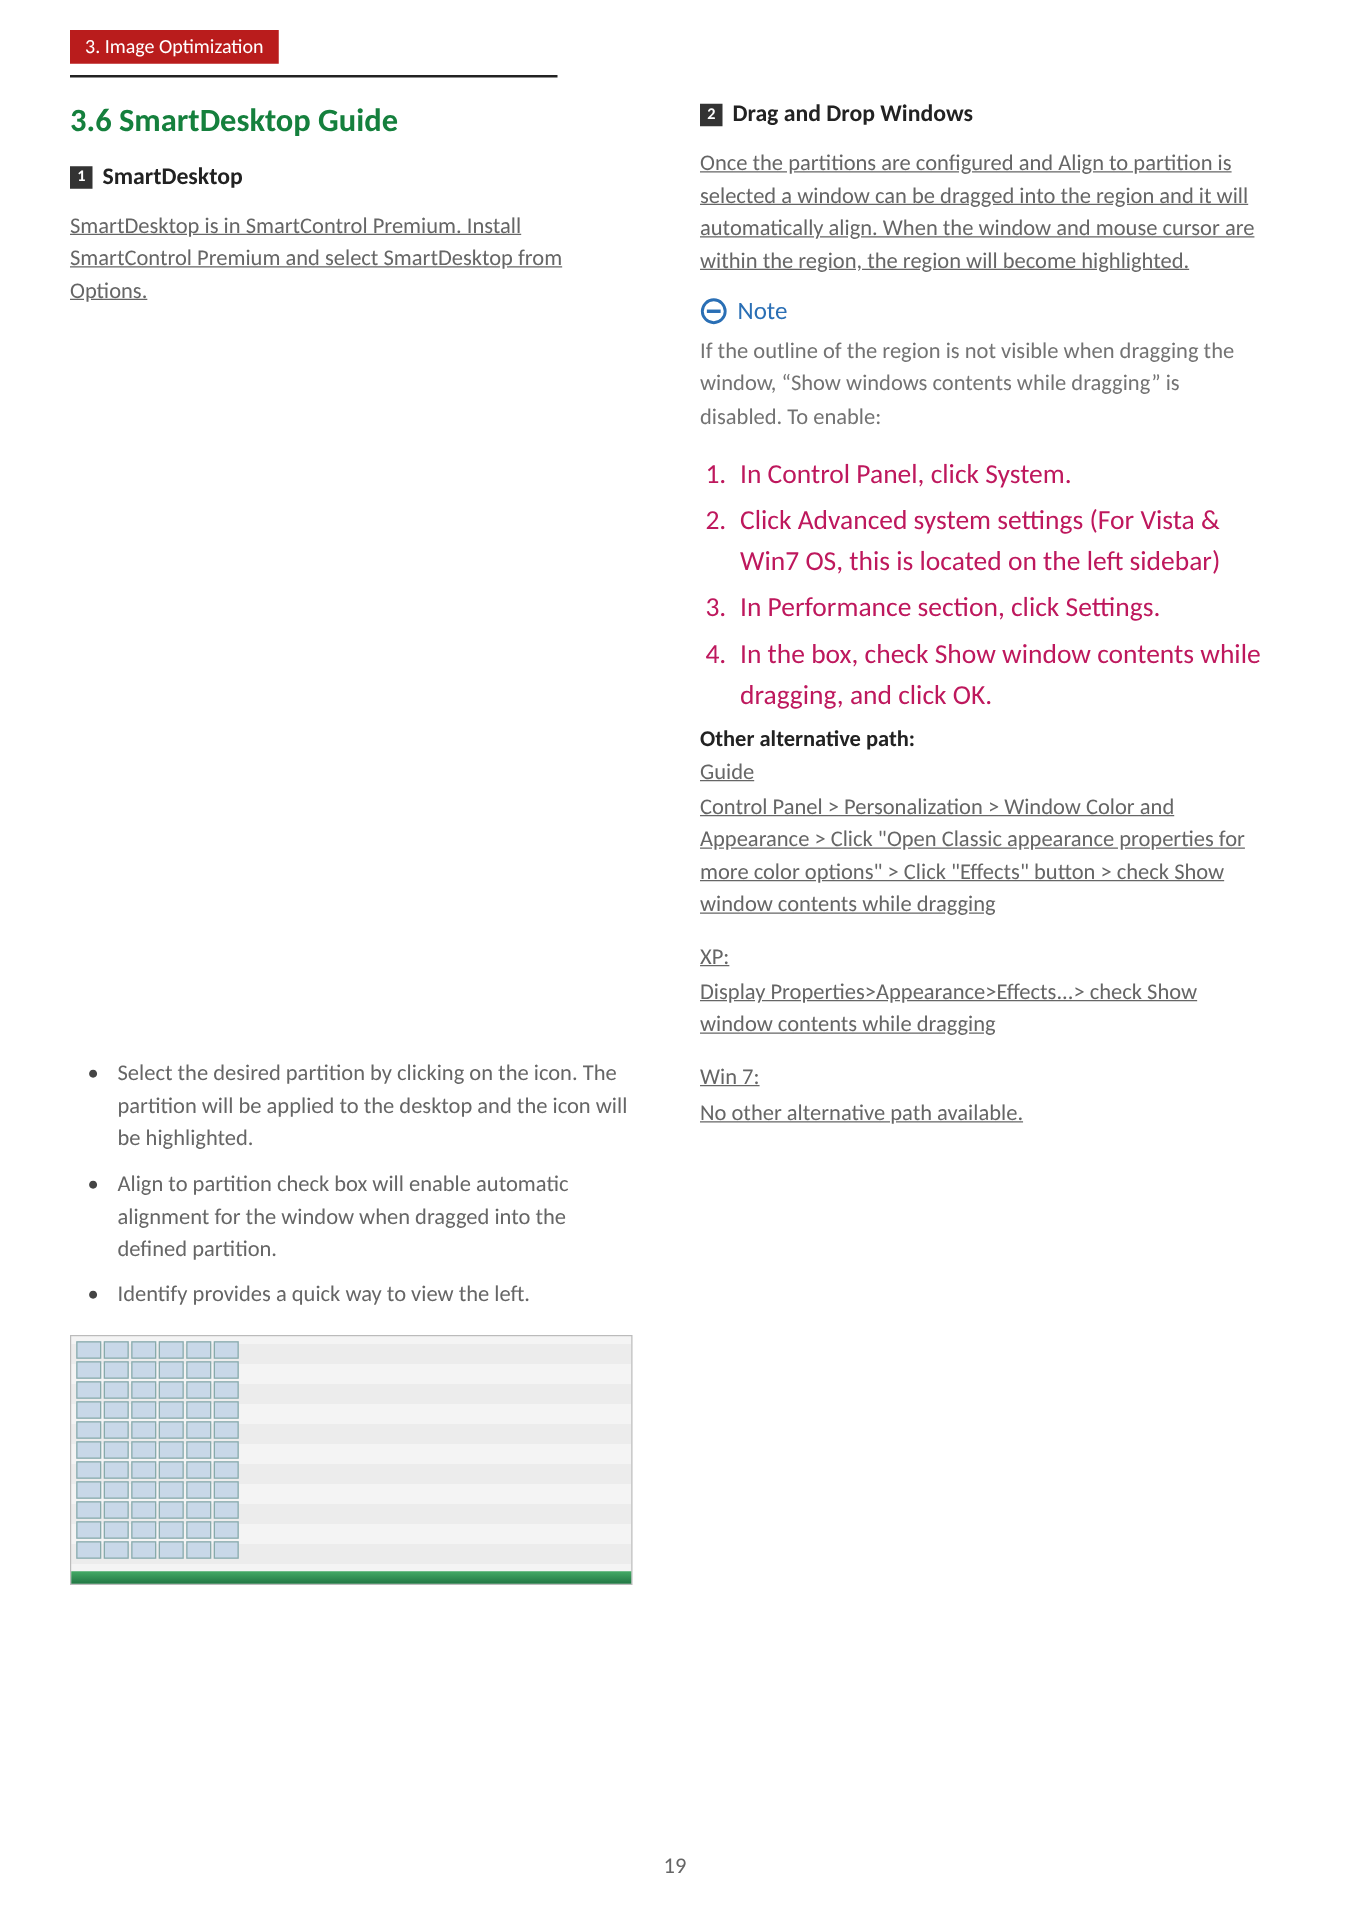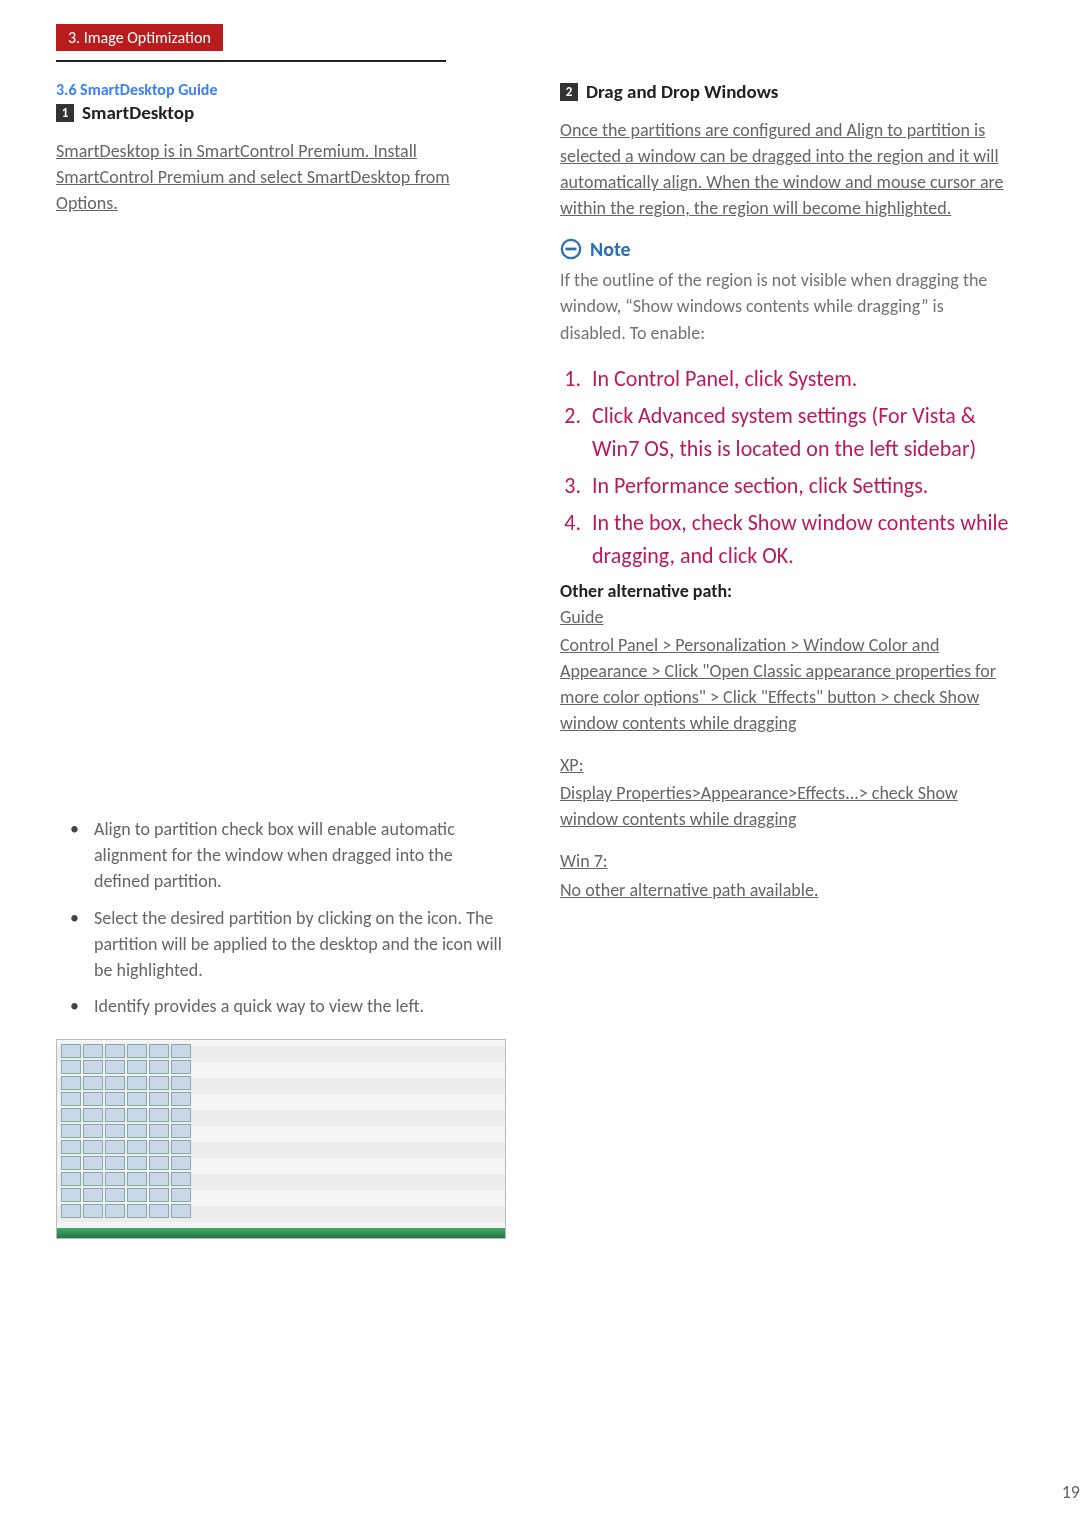--- a/index.html
+++ b/index.html
@@ -28,24 +28,24 @@
     height: 2px;
     background: #222;
   }
   .col {
     position: absolute;
     width: 450px;
   }
   .col-left { left: 56px; top: 80px; }
   .col-right { left: 560px; top: 80px; }
   .section-title {
-    font-size: 16px;
+    font-size: 26px;
     font-weight: 600;
-    color: #3b82f6;
-    margin-bottom: 2px;
+    color: #15803d;
+    margin-bottom: 18px;
   }
   .num-badge {
     display: inline-block;
     background: #333;
     color: #fff;
     font-weight: bold;
     font-size: 13px;
     width: 18px;
     height: 18px;
     line-height: 18px;
@@ -65,21 +65,21 @@
     font-size: 18px;
     line-height: 1.45;
     color: #666;
     margin-bottom: 16px;
     text-decoration: underline;
   }
   .note-icon {
     display: inline-flex;
     align-items: center;
     font-size: 20px;
-    font-weight: 700;
+    font-weight: 400;
     color: #2a6fb5;
     margin-bottom: 6px;
   }
   .note-icon svg { margin-right: 8px; }
   .note-text {
     font-size: 18px;
     line-height: 1.45;
     color: #737373;
     margin-bottom: 16px;
   }
@@ -145,21 +145,21 @@
     position: absolute;
     bottom: 0; left: 0; right: 0;
     height: 10px;
     background: linear-gradient(#4a6, #274);
   }
   .page-number {
     position: absolute;
     bottom: 24px;
     left: 0;
     width: 100%;
-    text-align: right;
+    text-align: center;
     font-size: 18px;
     color: #666;
   }
 </style>
 </head>
 <body>
 
 <div class="header-bar">3. Image Optimization</div>
 <div class="rule"></div>
 
@@ -167,22 +167,22 @@
   <div class="section-title">3.6 SmartDesktop Guide</div>
 
   <div class="sub-title">
     <span class="num-badge">1</span>
     <span>SmartDesktop</span>
   </div>
 
   <div class="body-text">SmartDesktop is in SmartControl Premium.  Install SmartControl Premium and select SmartDesktop from Options.</div>
 
   <ul class="bullets">
+    <li>Select the desired partition by clicking on the icon. The partition will be applied to the desktop and the icon will be highlighted.</li>
     <li>Align to partition check box will enable automatic alignment for the window when dragged into the defined partition.</li>
-    <li>Select the desired partition by clicking on the icon. The partition will be applied to the desktop and the icon will be highlighted.</li>
     <li>Identify provides a quick way to view the left.</li>
   </ul>
 
   <div class="screenshot-placeholder">
     <div class="icons-grid">
       <span></span>
         <span></span>
         <span></span>
         <span></span>
         <span></span>

